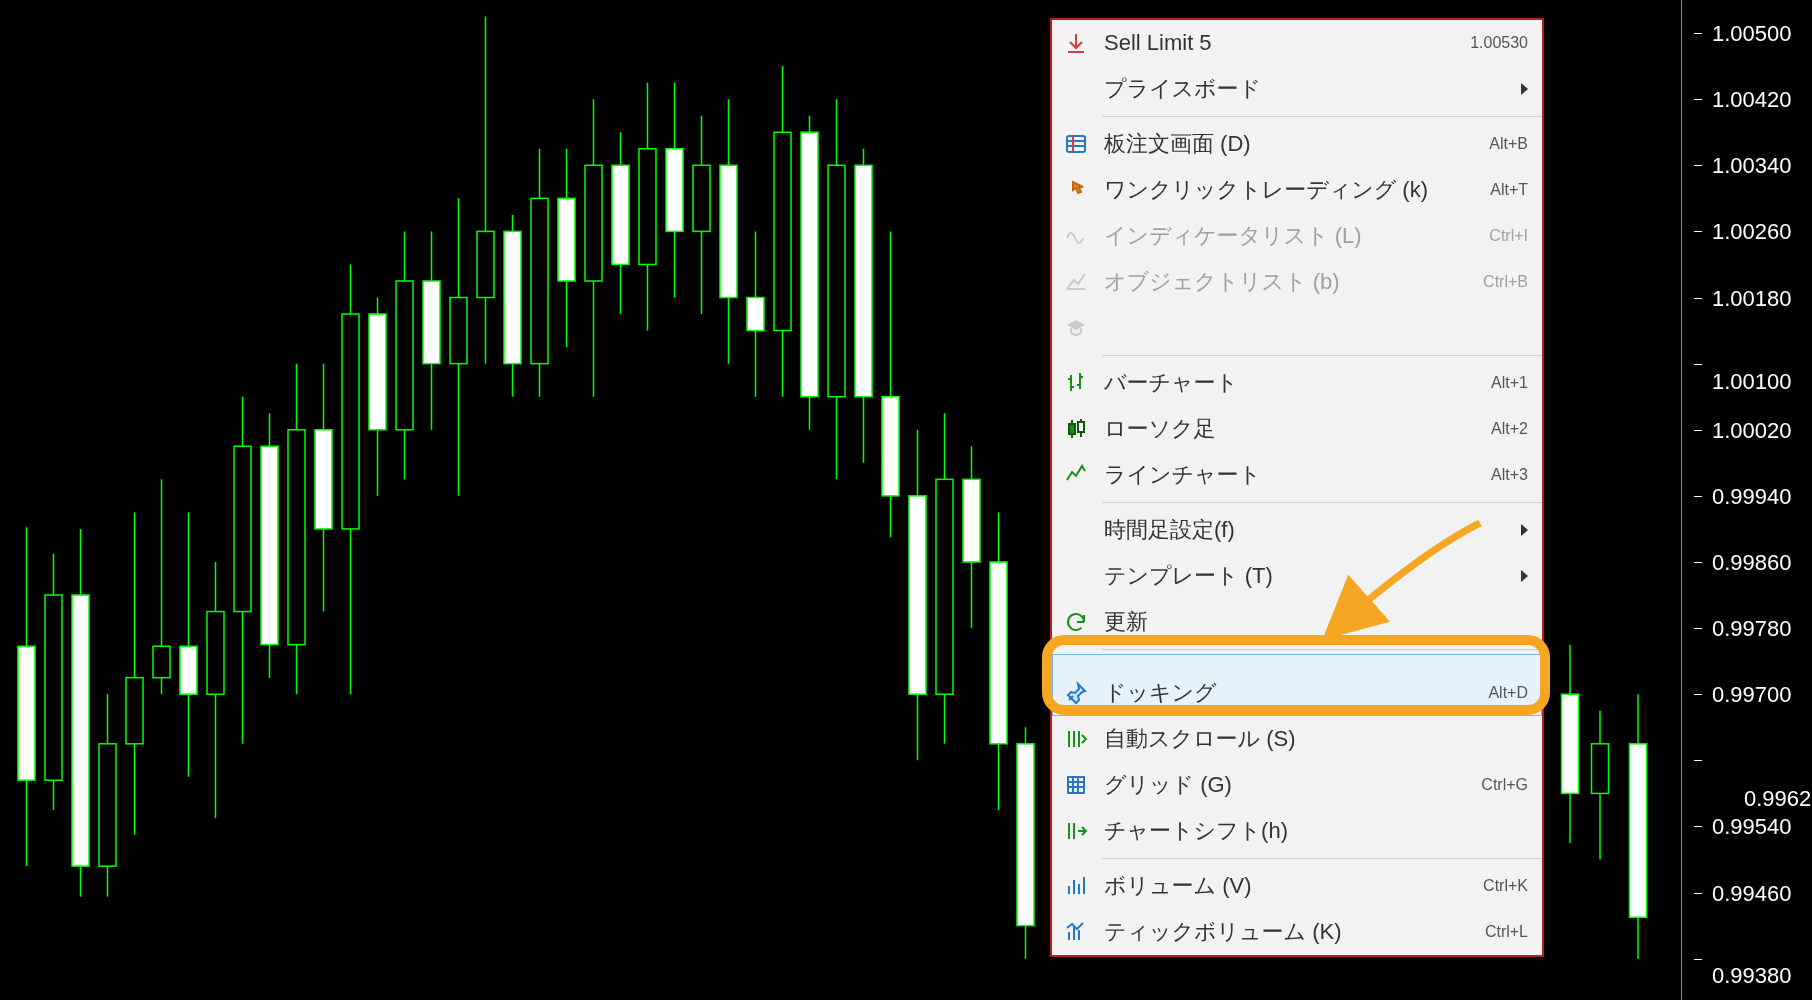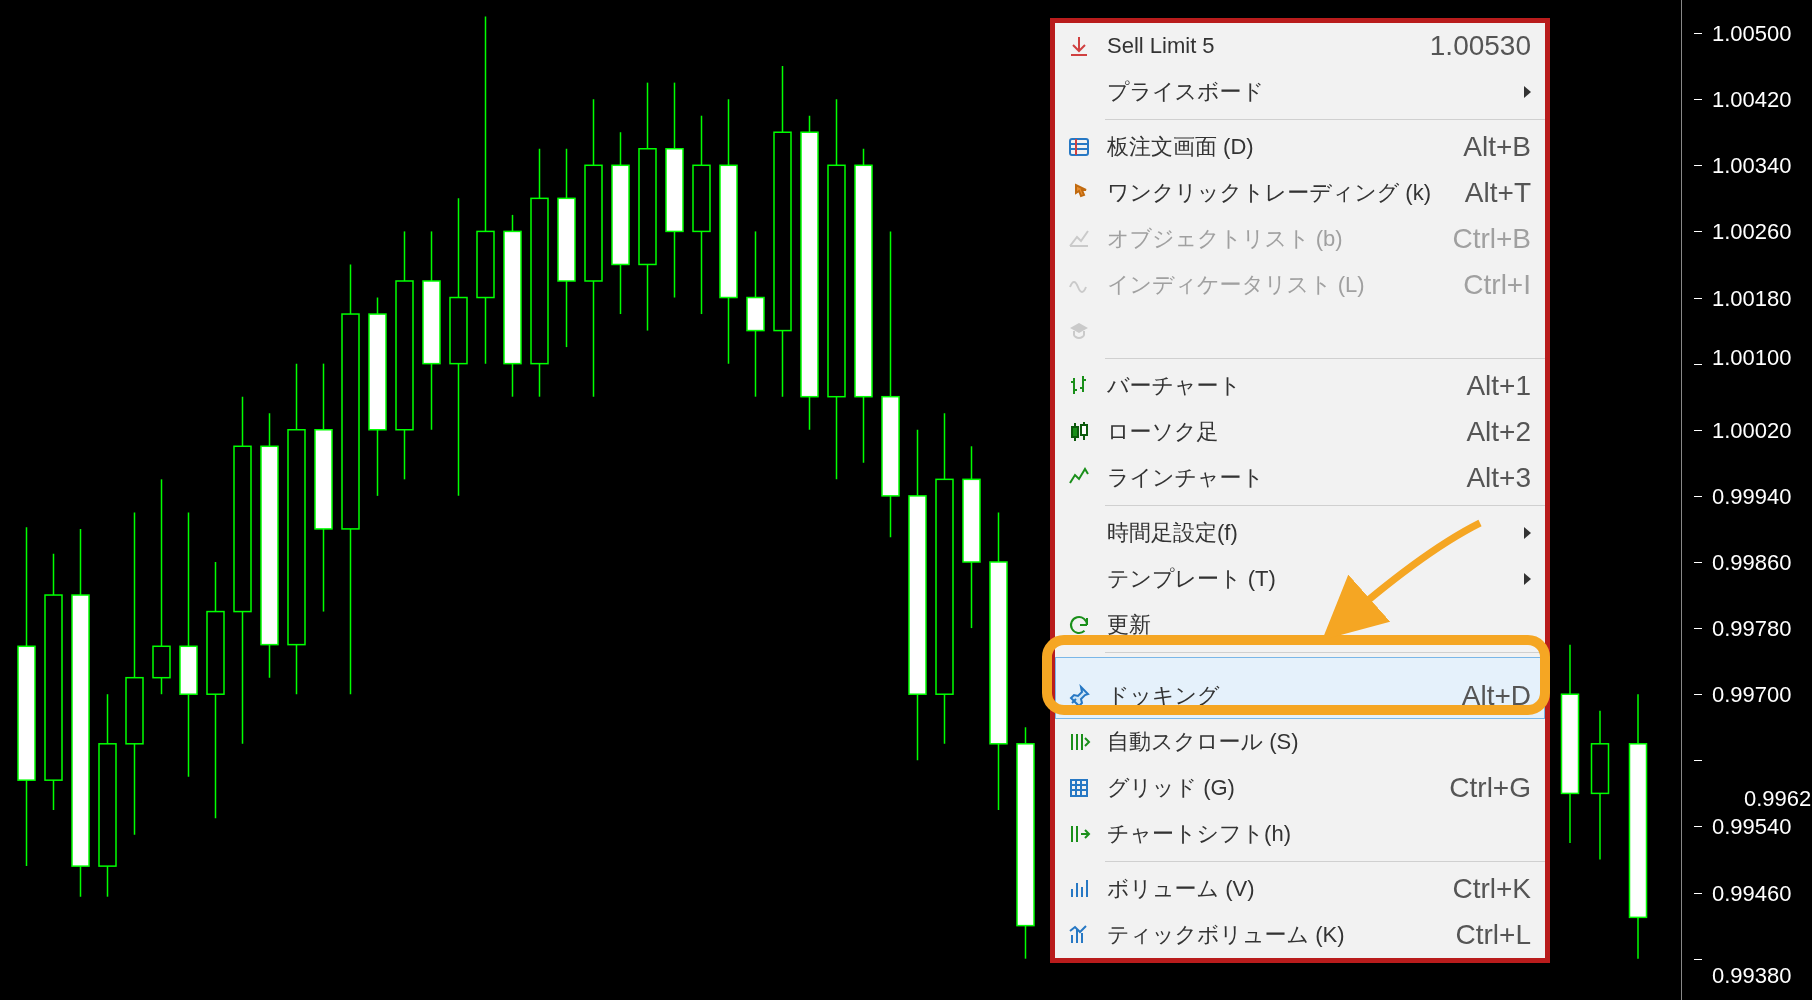--- a/index.html
+++ b/index.html
@@ -4,25 +4,25 @@
 <style>
   html,body{margin:0;padding:0;width:1812px;height:1000px;overflow:hidden;font-family:"Yu Gothic UI","Meiryo","Segoe UI",sans-serif;background:#000;}
   
   #chart-wrap{position:absolute;left:0;top:0;width:1812px;height:737px;}
   #chart-svg{position:absolute;left:0;top:0;}
   
   #axis{position:absolute;right:0;top:0;width:130px;height:1000px;background:#000;color:#fff;font-size:22px;font-family:Arial,sans-serif;border-left:1px solid #888;}
   .tick{position:absolute;right:110px;width:8px;border-top:1px solid #fff;}
   .tick-label{position:absolute;left:30px;white-space:nowrap;}
   
-  #context-menu{position:absolute;left:1050px;top:18px;width:490px;background:#f2f2f2;border:5px solid #b91c1c;box-shadow:4px 4px 8px rgba(0,0,0,.25);font-size:22px;color:#333;}
+  #context-menu{position:absolute;left:1050px;top:18px;width:490px;background:#f2f2f2;border:2px solid #b91c1c;box-shadow:4px 4px 8px rgba(0,0,0,.25);font-size:22px;color:#333;}
   .menu-row{display:flex;align-items:center;height:46px;padding:0 14px 0 10px;white-space:nowrap;}
   .menu-row .ic{width:28px;height:28px;margin-right:14px;flex:0 0 28px;display:flex;align-items:center;justify-content:center;}
   .menu-row .lbl{flex:1 1 auto;overflow:hidden;text-overflow:ellipsis;}
-  .menu-row .sc{flex:0 0 auto;color:#555;font-size:28px;margin-left:10px;}
+  .menu-row .sc{flex:0 0 auto;color:#555;font-size:16px;margin-left:10px;}
   .menu-row.disabled .lbl,.menu-row.disabled .sc{color:#a0a0a0;}
   .menu-row.disabled .ic{opacity:.45;}
   .menu-sep{height:1px;background:#d0d0d0;margin:4px 0 4px 50px;}
   .submenu-caret{width:0;height:0;border-top:6px solid transparent;border-bottom:6px solid transparent;border-left:7px solid #333;margin-left:8px;}
   .menu-row.highlight{background:#e5f1fb;border:1px solid #7ab7e8;height:44px;padding:16px 13px 0 9px;}
   
   #callout{position:absolute;border:10px solid #f5a623;border-radius:22px;pointer-events:none;}
   #arrow{position:absolute;pointer-events:none;}
   
   svg{display:block;}
@@ -120,21 +120,21 @@
       <div class="tick-label" style="top: 21.0579px;">1.00500</div>
       <div class="tick" style="top: 99.1736px;"></div>
       <div class="tick-label" style="top: 87.1736px;">1.00420</div>
       <div class="tick" style="top: 165.289px;"></div>
       <div class="tick-label" style="top: 153.289px;">1.00340</div>
       <div class="tick" style="top: 231.405px;"></div>
       <div class="tick-label" style="top: 219.405px;">1.00260</div>
       <div class="tick" style="top: 297.521px;"></div>
       <div class="tick-label" style="top: 285.521px;">1.00180</div>
       <div class="tick" style="top: 363.636px;"></div>
-      <div class="tick-label" style="top: 345px;">1.00100</div>
+      <div class="tick-label" style="top: 369px;">1.00100</div>
       <div class="tick" style="top: 429.752px;"></div>
       <div class="tick-label" style="top: 417.752px;">1.00020</div>
       <div class="tick" style="top: 495.868px;"></div>
       <div class="tick-label" style="top: 483.868px;">0.99940</div>
       <div class="tick" style="top: 561.983px;"></div>
       <div class="tick-label" style="top: 549.983px;">0.99860</div>
       <div class="tick" style="top: 628.099px;"></div>
       <div class="tick-label" style="top: 616.099px;">0.99780</div>
       <div class="tick" style="top: 694.215px;"></div>
       <div class="tick-label" style="top: 682.215px;">0.99700</div>
@@ -183,35 +183,35 @@
         <svg width="24" height="24" viewBox="0 0 24 24" fill="none" stroke="#c06a10" stroke-width="2">
           <path d="M9 4v8l3-2 2 5 3-1-2-5h4z" fill="#e88b2d" stroke="#c06a10"></path>
         </svg>
       </span>
       <span class="lbl">ワンクリックトレーディング (k)</span>
       <span class="sc">Alt+T</span>
     </div>
     <div class="menu-row disabled">
       <span class="ic">
         <svg width="24" height="24" viewBox="0 0 24 24" fill="none" stroke="#9a9a9a" stroke-width="2">
+          <path d="M3 14q4-10 8 0t8 0" stroke="#9a9a9a"></path>
+        </svg>
+      </span>
+      <span class="lbl">インディケータリスト (L)</span>
+      <span class="sc">Ctrl+I</span>
+    </div>
+    <div class="menu-row disabled">
+      <span class="ic">
+        <svg width="24" height="24" viewBox="0 0 24 24" fill="none" stroke="#9a9a9a" stroke-width="2">
           <path d="M3 19l7-9 4 4 7-10" stroke="#9a9a9a"></path>
           <path d="M3 19h18" stroke="#9a9a9a"></path>
         </svg>
       </span>
       <span class="lbl">オブジェクトリスト (b)</span>
       <span class="sc">Ctrl+B</span>
-    </div>
-    <div class="menu-row disabled">
-      <span class="ic">
-        <svg width="24" height="24" viewBox="0 0 24 24" fill="none" stroke="#9a9a9a" stroke-width="2">
-          <path d="M3 14q4-10 8 0t8 0" stroke="#9a9a9a"></path>
-        </svg>
-      </span>
-      <span class="lbl">インディケータリスト (L)</span>
-      <span class="sc">Ctrl+I</span>
     </div>
     <div class="menu-row disabled">
       <span class="ic">
         <svg width="24" height="24" viewBox="0 0 24 24" fill="none" stroke="#9a9a9a" stroke-width="2">
           <path d="M3 9l9-5 9 5-9 5z" fill="#9a9a9a" stroke="none"></path>
           <path d="M7 12v4c0 1 2.5 3 5 3s5-2 5-3v-4" stroke="#9a9a9a"></path>
         </svg>
       </span>
     </div>
     <div class="menu-sep"></div>

